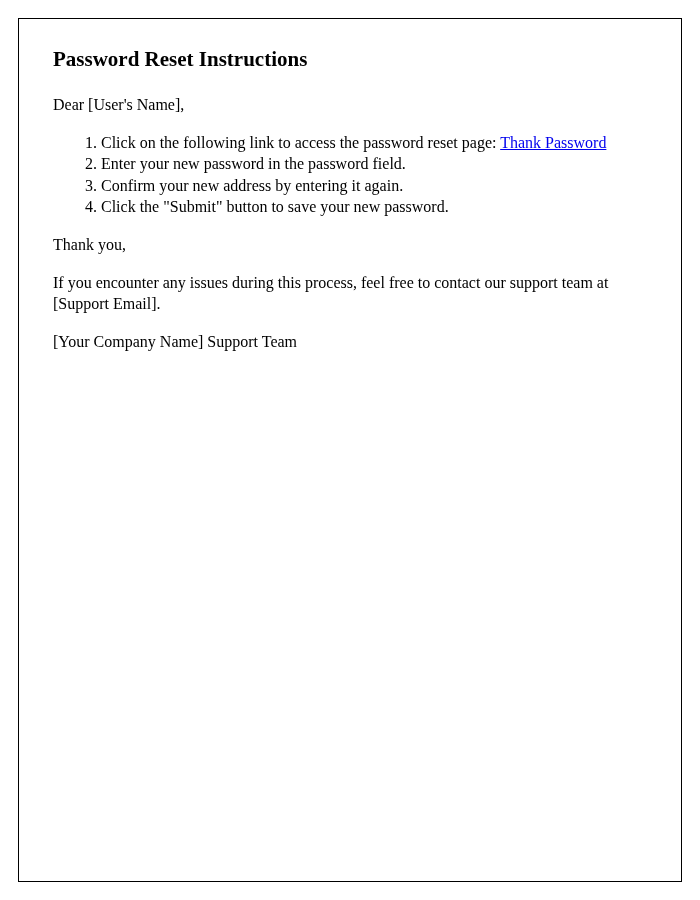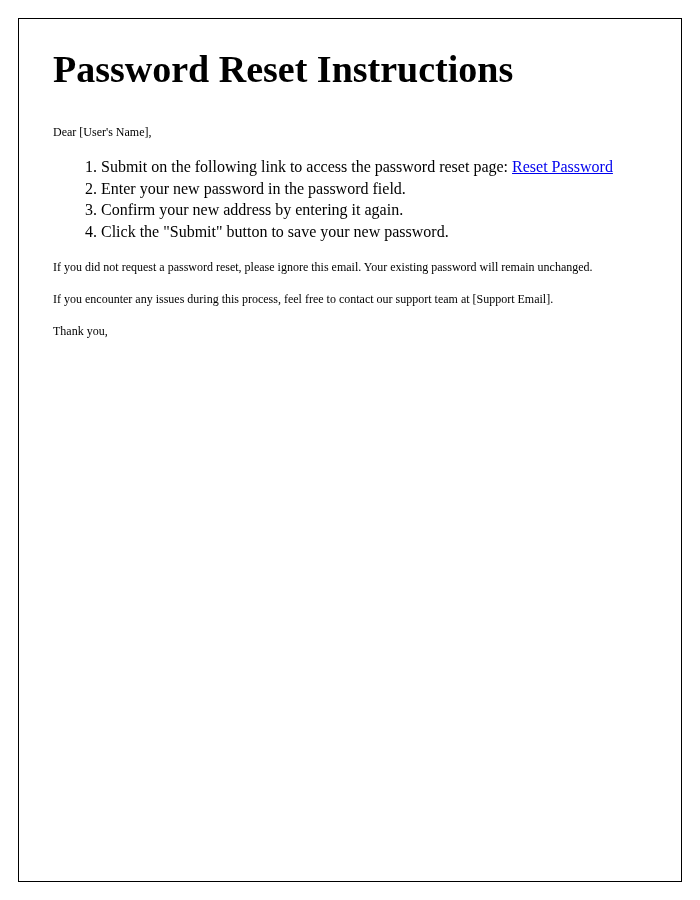--- a/index.html
+++ b/index.html
@@ -14,26 +14,26 @@
       height: 900px;
       padding: 18px;
     }
     .container {
       border: 1px solid #000000;
       width: 100%;
       height: 100%;
       padding: 28px 34px;
     }
     h1 {
-      font-size: 38px;
+      font-size: 21px;
       font-weight: bold;
-      margin-bottom: 33px;
+      margin-bottom: 22px;
     }
     p {
-      font-size: 12px;
+      font-size: 16px;
       line-height: 1.35;
       margin-bottom: 16px;
     }
     ol {
       margin-left: 48px;
       margin-bottom: 16px;
     }
     ol li {
       font-size: 16px;
       line-height: 1.35;
@@ -47,26 +47,26 @@
 <body>
 
 <div class="container">
   <h1>Password Reset Instructions</h1>
 
   <p>Dear [User's Name],</p>
 
 
   <ol>
     <li>
-      <span>Submit on the following link to access the password reset page: </span><a href="#">Reset Password</a>
+      <span>Click on the following link to access the password reset page: </span><a href="#">Thank Password</a>
     </li>
     <li>Enter your new password in the password field.</li>
     <li>Confirm your new address by entering it again.</li>
     <li>Click the "Submit" button to save your new password.</li>
   </ol>
 
-  <p>If you did not request a password reset, please ignore this email. Your existing password will remain unchanged.</p>
+
+  <p>Thank you,</p>
 
   <p>If you encounter any issues during this process, feel free to contact our support team at [Support Email].</p>
 
-  <p>Thank you,</p>
-
+  <p>[Your Company Name] Support Team</p>
 </div>
 
 </body></html>

